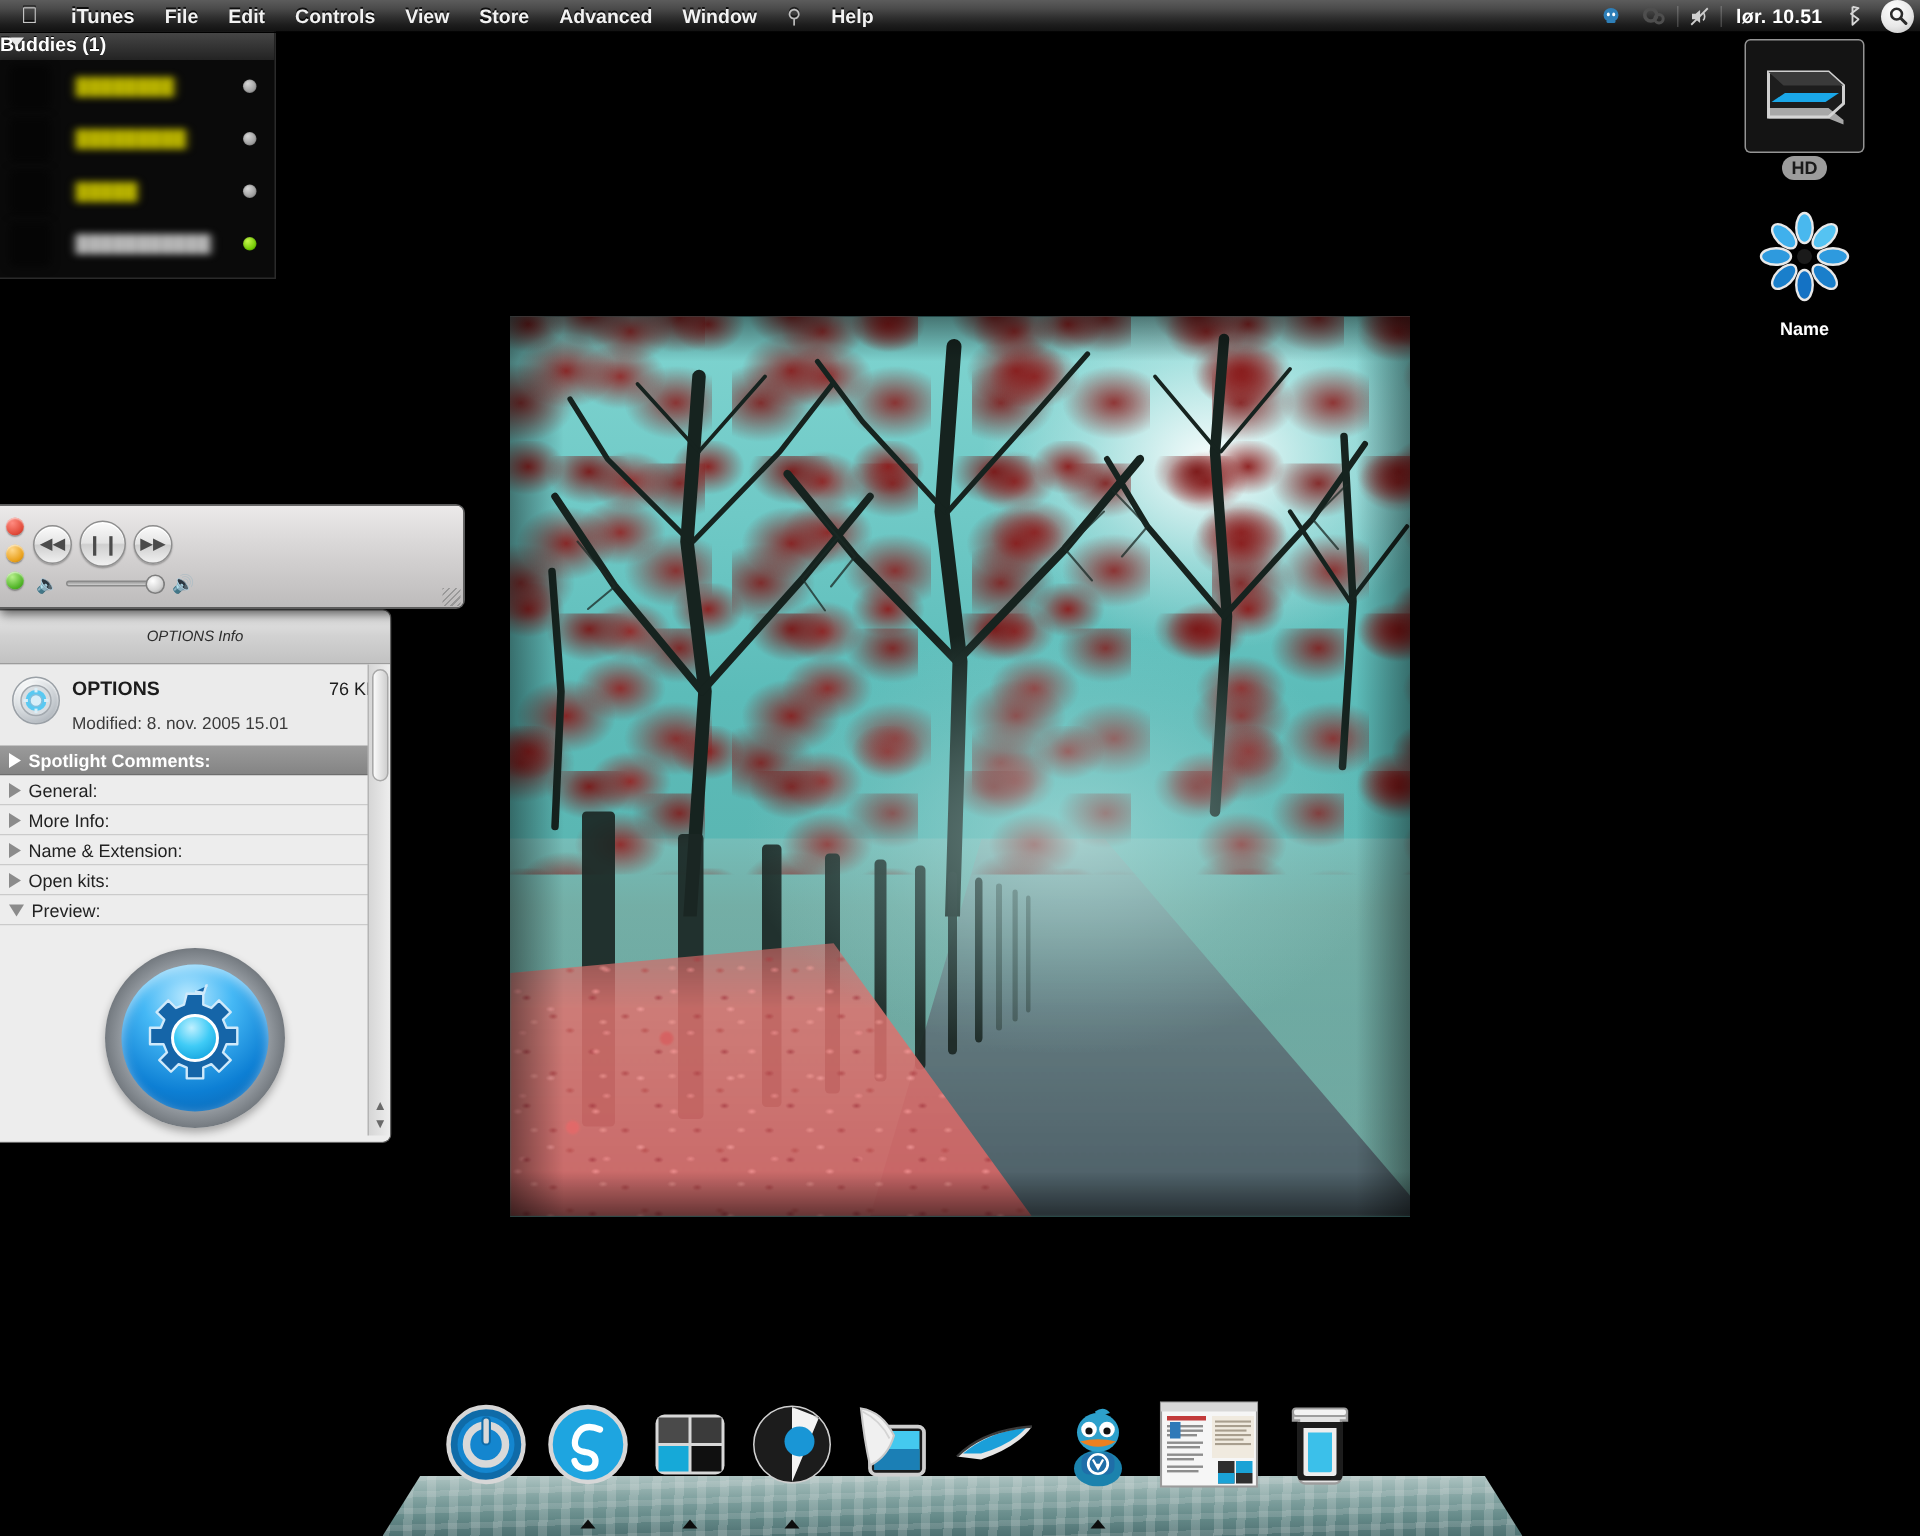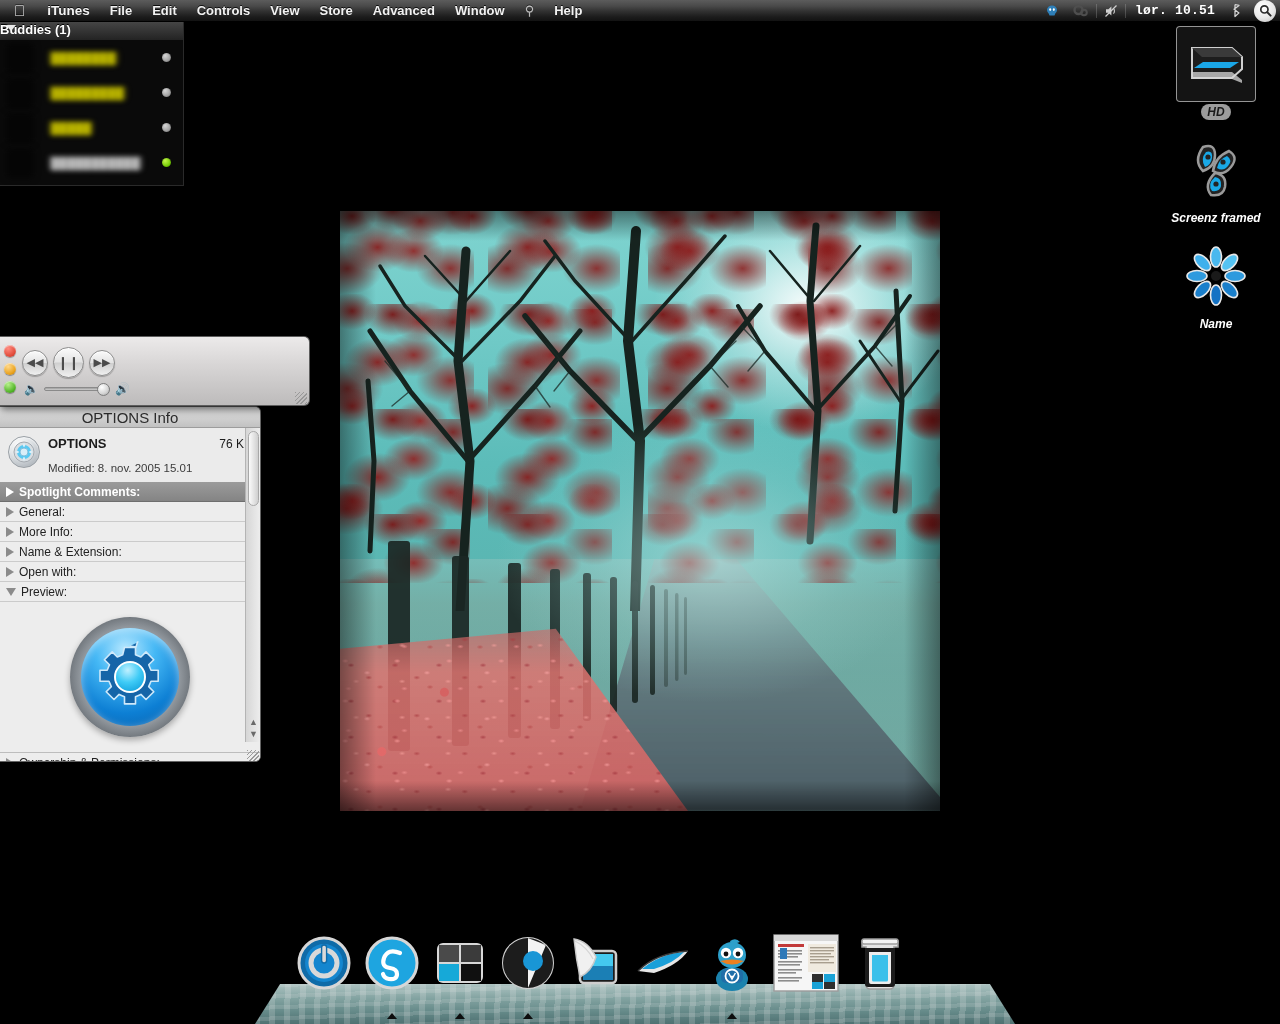--- a/index.html
+++ b/index.html
@@ -27,21 +27,21 @@
     color: #f2f2f2; text-shadow: 0 -1px 0 rgba(0,0,0,.8);
     white-space: nowrap; cursor: default;
   }
   .menu-item.apple { padding: 0 12px 0 14px; font-size: 15px; }
   .menu-item.app-name { font-size: 13.5px; }
   #menubar-right { margin-left: auto; display: flex; align-items: center; height: 22px; }
   .mb-extra {
     height: 22px; display: flex; align-items: center; justify-content: center;
     padding: 0 7px; color: #d8d8d8;
   }
-  .mb-clock { font-size: 13px; font-weight: bold; color: #fff; padding: 0 9px; letter-spacing: .2px; font-family: Liberation Mono, monospace; }
+  .mb-clock { font-size: 13px; font-weight: bold; color: #fff; padding: 0 9px; letter-spacing: .2px; }
   .mb-sep { width:1px; height:14px; background: rgba(255,255,255,.18); }
   .spot-btn {
     width: 22px; height: 22px; border-radius: 50%;
     background: radial-gradient(circle at 40% 30%, #ffffff 0%, #e8e8e8 55%, #bdbdbd 100%);
     display:flex; align-items:center; justify-content:center; margin-left:4px; margin-right:4px;
   }
 
   
   #buddies {
     position: absolute; left: 0; top: 18px; width: 184px; height: 168px;
@@ -138,25 +138,25 @@
   
   #info {
     position: absolute; left: 0; top: 406px; width: 261px; height: 356px;
     background: #d9d9d9;
     border: 1px solid #646464; border-left: none;
     border-radius: 0 6px 6px 0;
     box-shadow: 0 4px 12px rgba(0,0,0,.7);
     z-index: 42; overflow: hidden;
   }
   #info-title {
-    height: 21px; width: 100%;
+    height: 36px; width: 100%;
     background: linear-gradient(180deg,#eaeaea 0%, #d2d2d2 48%, #c2c2c2 100%);
     border-bottom: 1px solid #9c9c9c;
     display:flex; align-items:center; justify-content:center;
-    font-size: 15px; color: #2d2d2d;
+    font-size: 10px; color: #2d2d2d; font-style: italic;
   }
   #info-body { position: relative; width: 100%; height: 335px; background: #ebebeb; }
   #info-scroll { position:absolute; right: 0; top: 0; width: 15px; height: 314px;
     background: linear-gradient(90deg,#d6d6d6,#ededed); border-left:1px solid #b4b4b4; }
   #info-thumb { position:absolute; left: 2px; top: 3px; width: 11px; height: 75px; border-radius: 6px;
     background: linear-gradient(90deg,#fbfbfb,#cfcfcf); border:1px solid #a8a8a8; }
   .sb-arrow { position:absolute; left: 2px; width:11px; height:11px; color:#6a6a6a; font-size:9px; text-align:center; line-height:11px;}
   #info-header { display:flex; align-items:flex-start; padding: 8px 8px 6px 8px; gap: 8px; }
   #info-icon-sm {
     width: 32px; height: 32px; flex:none; border-radius: 50%;
@@ -267,21 +267,21 @@
   }
   #photo .vign {
     position:absolute; inset: 0;
     background:
       linear-gradient(90deg, rgba(0,0,0,.42) 0%, rgba(0,0,0,0) 6%, rgba(0,0,0,0) 94%, rgba(0,0,0,.42) 100%),
       linear-gradient(180deg, rgba(0,0,0,.45) 0%, rgba(0,0,0,0) 5%, rgba(0,0,0,0) 95%, rgba(0,0,0,.5) 100%);
     pointer-events:none;
   }
 
   
-  #desktop-icons { position:absolute; right: 3px; top: 26px; width: 122px; z-index: 30; font-style: italic; }
+  #desktop-icons { position:absolute; right: 16px; top: 26px; width: 122px; z-index: 30; }
   .desk-icon { width: 122px; margin-bottom: 12px; text-align:center; }
   .di-box { width: 80px; height: 76px; margin: 0 auto; display:flex; align-items:center; justify-content:center; border-radius: 4px; }
   .di-box.selected { background: rgba(255,255,255,.08); border: 1px solid rgba(255,255,255,.55); }
   .di-label {
     display:inline-block; margin-top: 2px; font-size: 12px; font-weight: bold; color:#fff;
     padding: 1px 6px; border-radius: 8px; text-shadow: 0 1px 2px rgba(0,0,0,.9);
   }
   .di-label.selected { background: rgba(200,200,200,.78); color:#1a1a1a; text-shadow:none; }
 
   
@@ -530,21 +530,21 @@
         <div class="disclosure-row">
           <span class="tri right"></span>
           <span>More Info:</span>
         </div>
         <div class="disclosure-row">
           <span class="tri right"></span>
           <span>Name &amp; Extension:</span>
         </div>
         <div class="disclosure-row">
           <span class="tri right"></span>
-          <span>Open with:</span>
+          <span>Open kits:</span>
         </div>
         <div class="disclosure-row">
           <span class="tri down"></span>
           <span>Preview:</span>
         </div>
       </div>
 
       <div id="preview-area">
         <div id="preview-icon">
           <div id="preview-icon-inner">
@@ -587,42 +587,20 @@
           <path d="M8 10 h40 l10 9 H18 z" fill="#3a3a3a"></path>
           <path d="M10 30 h36 l9 -6 H19 z" fill="#1aa7e8"></path>
           <path d="M8 34 h40 l10 8 v3 l-10 -4 H8 z" fill="#d7d7d7" opacity=".75"></path>
         </svg>
       </div>
       <div class="di-label selected">HD</div>
     </div>
 
 
 
-    <div class="desk-icon">
-      <div class="di-box">
-        <svg width="62" height="62" viewBox="0 0 62 62">
-          <g stroke="#9a9a9a" stroke-width="2.5">
-            <path d="M18 8 q12 -4 12 8 q0 12 -12 16 q-10 -10 0 -24z" fill="#232323"></path>
-            <path d="M44 12 q10 6 2 16 q-8 10 -18 4 q2 -14 16 -20z" fill="#232323"></path>
-            <path d="M30 34 q12 2 10 14 q-2 10 -14 8 q-8 -10 4 -22z" fill="#232323"></path>
-          </g>
-          <g fill="#19a8e6">
-            <path d="M21 13 q7 -2 6 6 q-1 7 -7 9 q-5 -8 1 -15z"></path>
-            <path d="M42 17 q6 4 1 10 q-5 6 -11 2 q2 -9 10 -12z"></path>
-            <path d="M30 38 q7 1 6 9 q-1 6 -9 5 q-5 -7 3 -14z"></path>
-          </g>
-          <g fill="#232323">
-            <circle cx="23" cy="18" r="2.6"></circle>
-              <circle cx="38" cy="23" r="2.6"></circle>
-              <circle cx="31" cy="45" r="2.6"></circle>
-          </g>
-        </svg>
-      </div>
-      <div class="di-label">Screenz framed</div>
-    </div>
 
     <div class="desk-icon">
       <div class="di-box">
         <svg width="62" height="62" viewBox="0 0 62 62">
           <g stroke="#e8e8e8" stroke-width="1.6">
             <ellipse cx="31" cy="12" rx="5.5" ry="10" fill="#49b8ee"></ellipse>
             <ellipse cx="31" cy="50" rx="5.5" ry="10" fill="#1472c4"></ellipse>
             <ellipse cx="12" cy="31" rx="10" ry="5.5" fill="#2e9ade"></ellipse>
             <ellipse cx="50" cy="31" rx="10" ry="5.5" fill="#2e9ade"></ellipse>
             <ellipse cx="17.5" cy="17.5" rx="5.5" ry="10" fill="#3fb0ec" transform="rotate(-45 17.5 17.5)"></ellipse>

